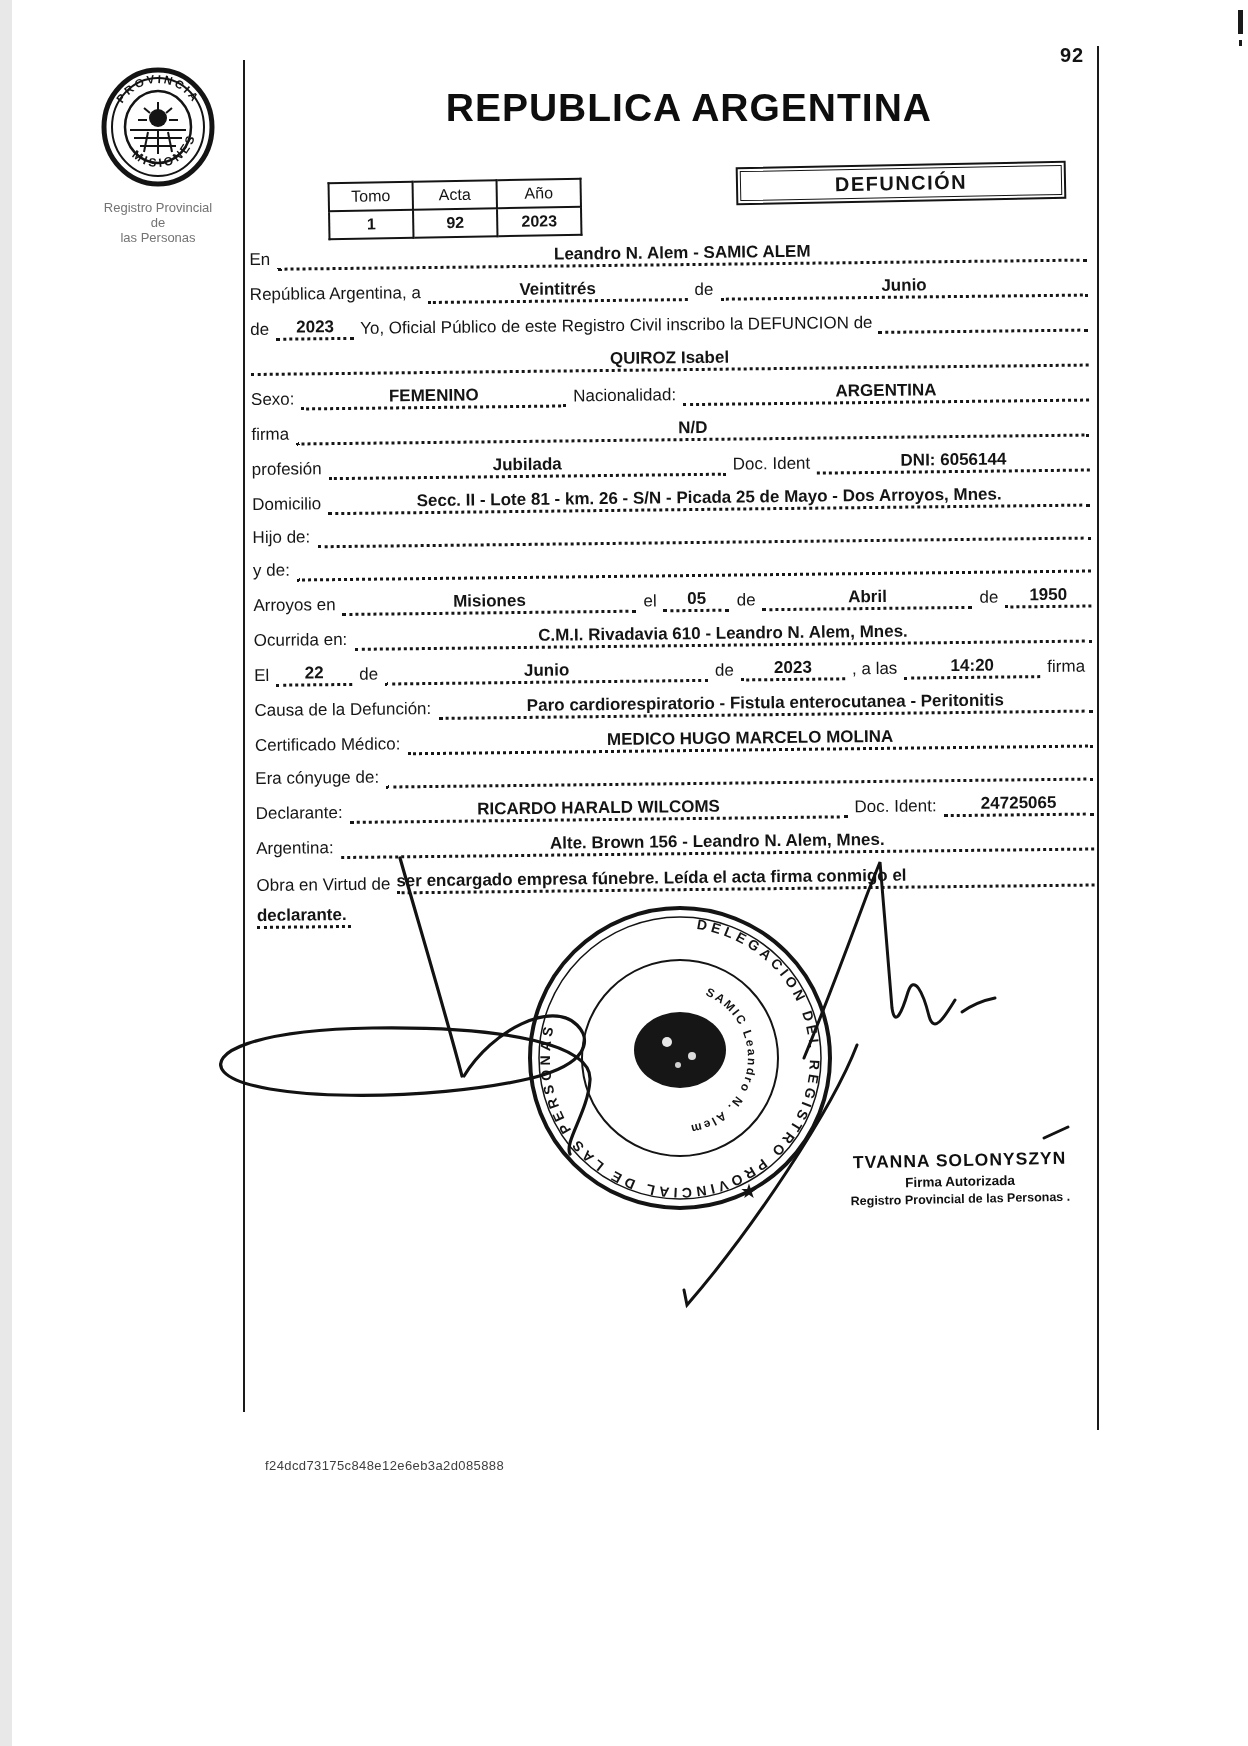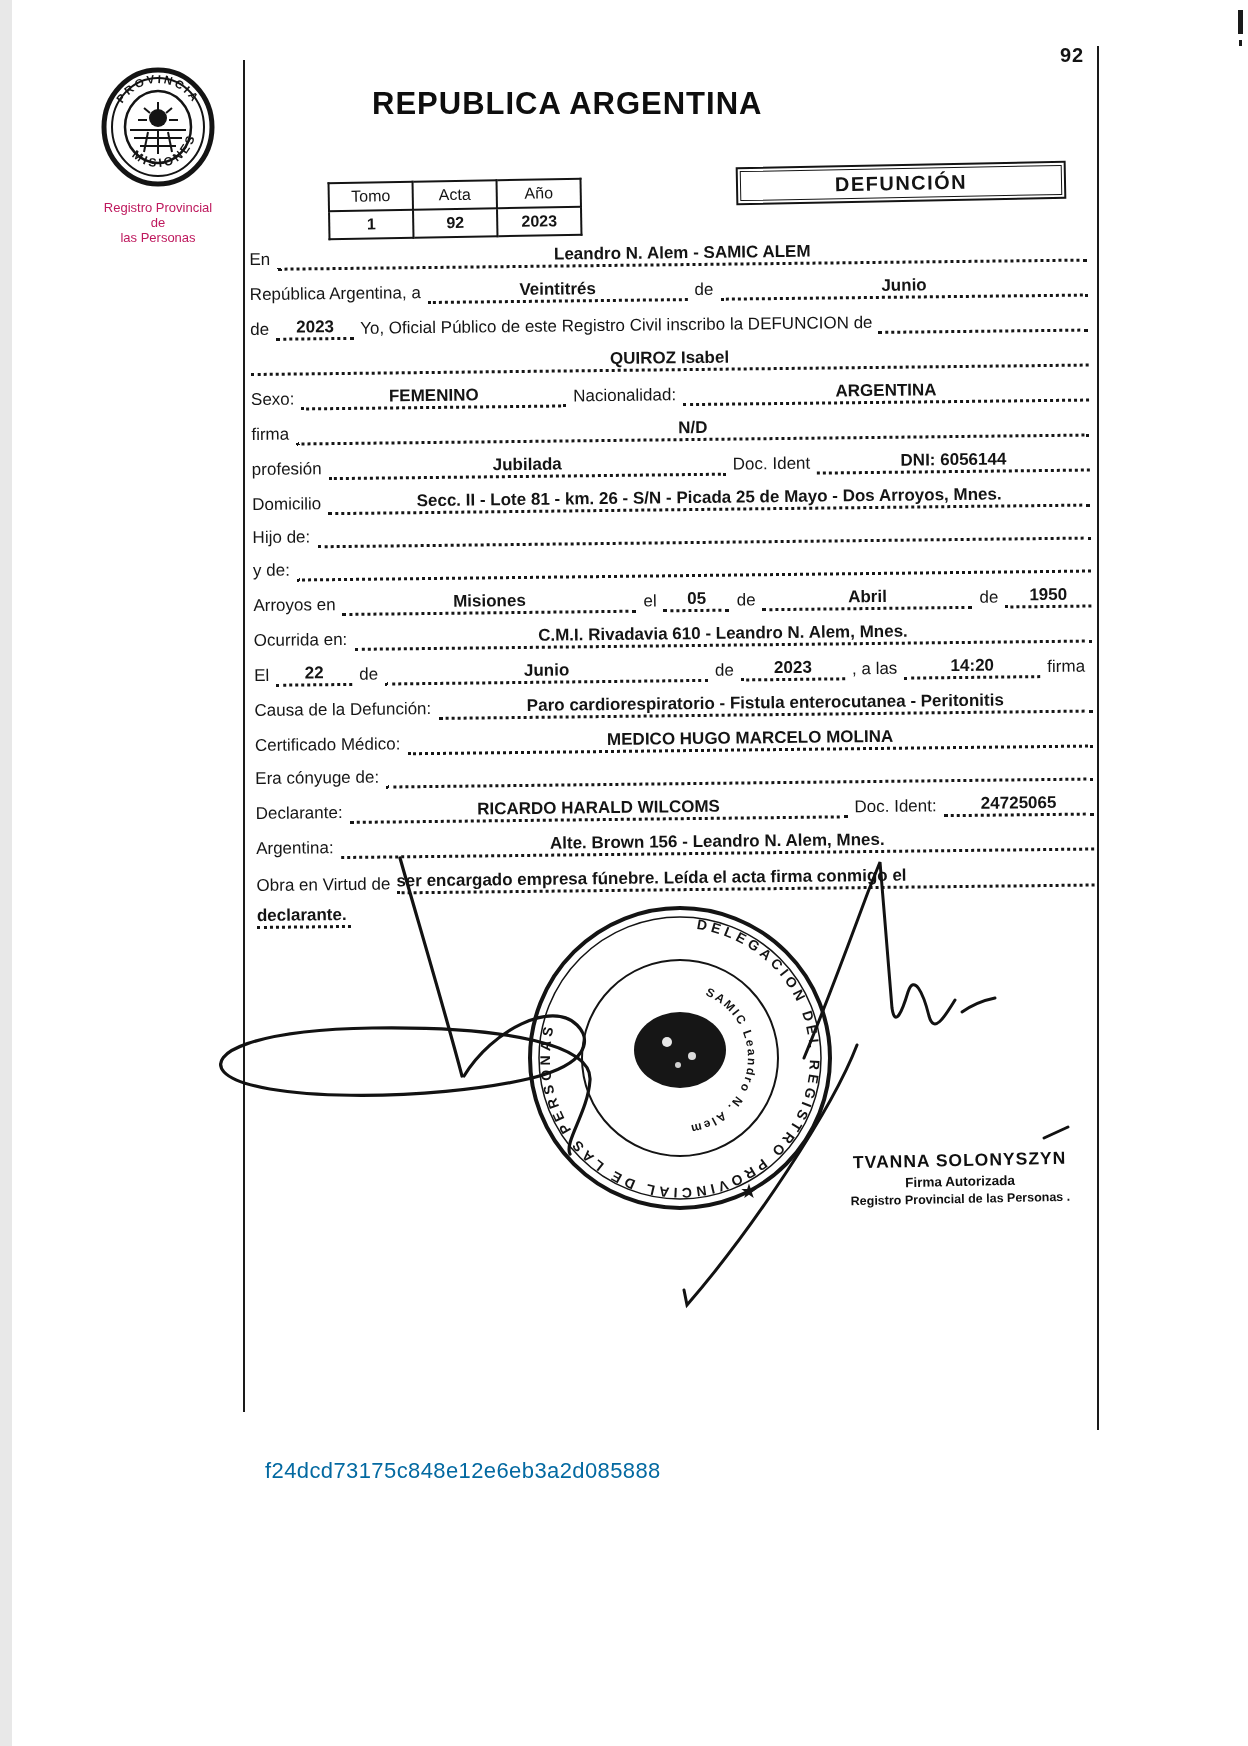--- a/index.html
+++ b/index.html
@@ -9,24 +9,24 @@
   }
   
   .vline{position:absolute;background:#1a1a1a;}
   .vline.left{left:231px;top:60px;width:2px;height:1352px;}
   .vline.right{left:1085px;top:46px;width:2px;height:1384px;}
   .page-number{position:absolute;left:1048px;top:44px;font-size:20px;font-weight:bold;letter-spacing:1px;}
   .artifact{position:absolute;left:1226px;top:10px;width:5px;height:24px;background:#1a1a1a;}
   .artifact:after{content:"";position:absolute;left:1px;top:30px;width:3px;height:6px;background:#1a1a1a;}
   
   .logo-wrap{position:absolute;left:86px;top:66px;width:120px;text-align:center;}
-  .logo-caption{margin-top:8px;font-size:13px;line-height:15px;color:#be185d;}
-  
-  .doc-title{position:absolute;left:360px;top:86px;width:560px;text-align:left;
-    font-size:31px;font-weight:bold;letter-spacing:1px;color:#0e0e0e;}
+  .logo-caption{margin-top:8px;font-size:13px;line-height:15px;color:#737373;}
+  
+  .doc-title{position:absolute;left:360px;top:86px;width:560px;text-align:right;
+    font-size:39px;font-weight:bold;letter-spacing:1px;color:#0e0e0e;}
   table.record{position:absolute;left:316px;top:180px;border-collapse:collapse;transform:rotate(-1deg);}
   table.record td{border:2px solid #141414;width:74px;height:26px;text-align:center;font-size:16px;padding:0 4px;}
   table.record tr.vals td{font-weight:bold;}
   .type-box{position:absolute;left:724px;top:164px;width:330px;height:38px;border:2px solid #141414;
     transform:rotate(-1.1deg);padding:2px;box-sizing:border-box;}
   .type-box .inner{border:1.5px solid #141414;width:100%;height:100%;display:flex;align-items:center;justify-content:center;
     font-size:20px;font-weight:bold;letter-spacing:1.5px;box-sizing:border-box;}
   
   .doc-form{position:absolute;left:245px;top:248px;width:838px;transform:rotate(-0.65deg);transform-origin:0 100%;}
   .row{display:flex;align-items:flex-end;margin-bottom:12px;font-size:17px;line-height:20px;}
@@ -40,21 +40,21 @@
   .row19{display:flex;align-items:flex-end;margin-bottom:10px;font-size:17px;line-height:21px;}
   .v19{font-weight:bold;border-bottom:3px dotted #161616;flex:1;text-align:justify;}
   .v20{display:inline-block;font-weight:bold;border-bottom:3px dotted #161616;font-size:17px;padding-right:4px;}
   
   .sig-svg{position:absolute;left:180px;top:850px;}
   .auth-block{position:absolute;left:818px;top:1150px;width:260px;text-align:center;transform:rotate(-1.2deg);color:#101010;}
   .auth-name{font-size:17.5px;font-weight:bold;letter-spacing:1px;}
   .auth-title{font-size:13.5px;font-weight:bold;margin-top:3px;}
   .auth-org{font-size:12.5px;font-weight:bold;margin-top:3px;}
   
-  .hash{position:absolute;left:253px;top:1458px;font-size:22px;letter-spacing:0.4px;color:#0369a1;}
+  .hash{position:absolute;left:253px;top:1458px;font-size:13px;letter-spacing:0.4px;color:#404040;}
 </style>
 </head>
 <body>
 
 <div class="page">
 
   <div class="vline left"></div>
   <div class="vline right"></div>
   <div class="page-number">92</div>
   <div class="artifact"></div>

